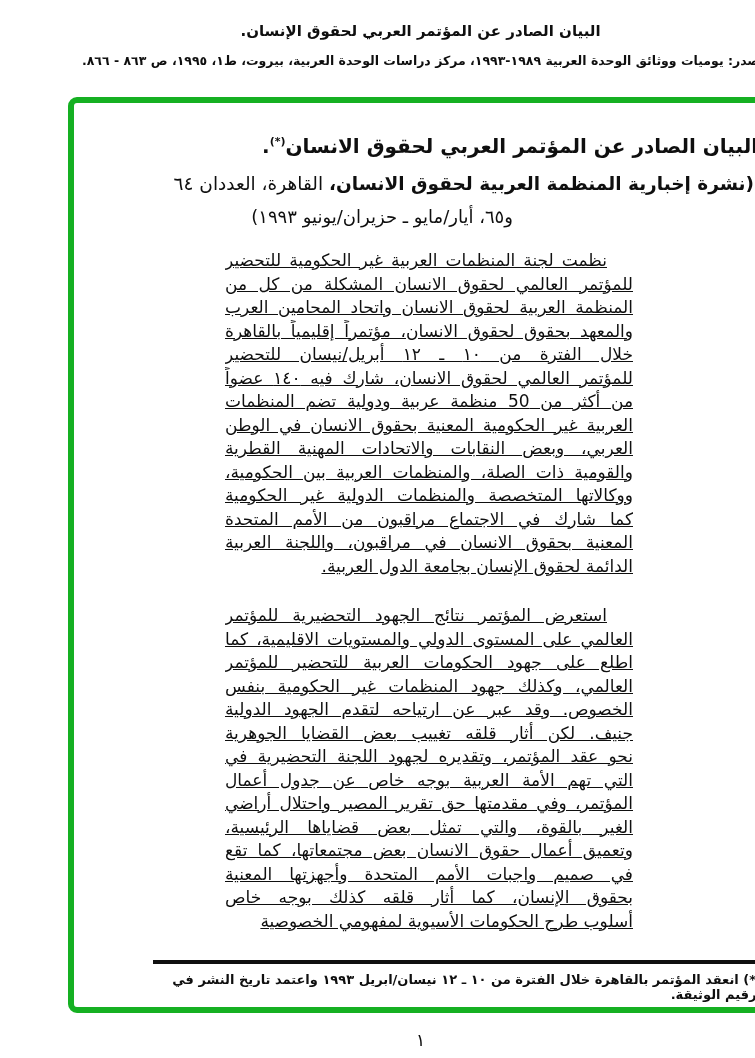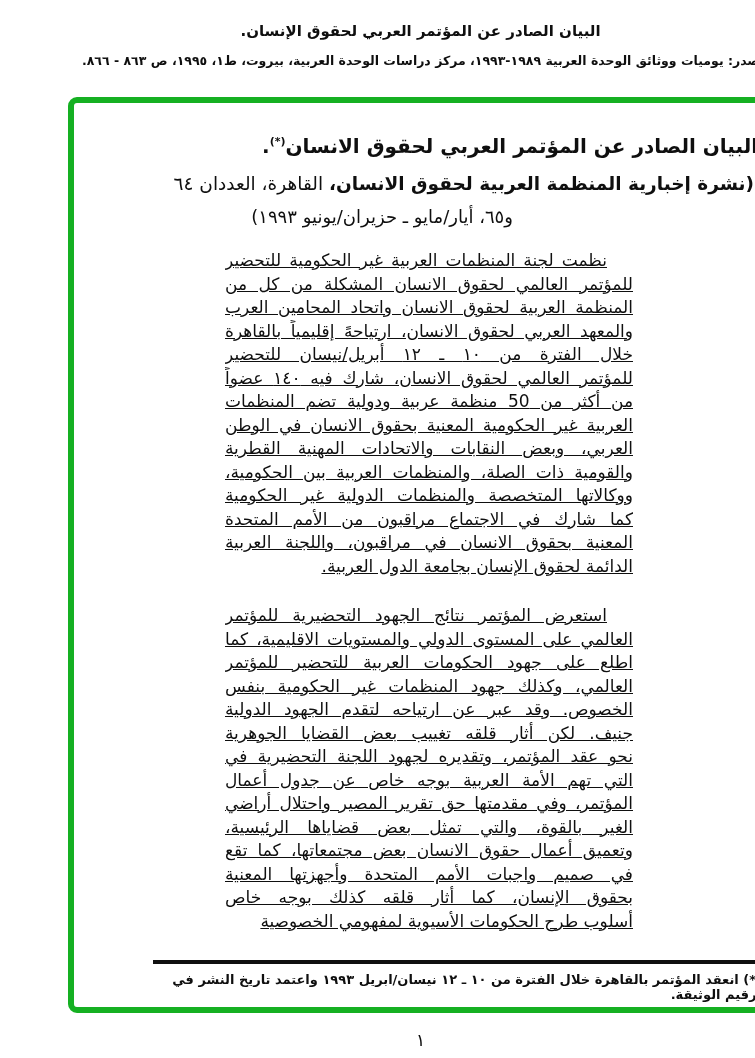--- a/index.html
+++ b/index.html
@@ -131,21 +131,21 @@
     <span>القاهرة، العددان ٦٤</span>
   </div>
 
   <div class="sub2">و٦٥، أيار/مايو ـ حزيران/يونيو ١٩٩٣)</div>
 
   <div class="bodycol">
     <div class="para">
         <div class="bline first">نظمت لجنة المنظمات العربية غير الحكومية للتحضير</div>
         <div class="bline">للمؤتمر العالمي لحقوق الانسان المشكلة من كل من</div>
         <div class="bline">المنظمة العربية لحقوق الانسان واتحاد المحامين العرب</div>
-        <div class="bline">والمعهد العربي لحقوق الانسان، ارتياحهً إقليمياً بالقاهرة</div>
+        <div class="bline">والمعهد بحقوق لحقوق الانسان، مؤتمراً إقليمياً بالقاهرة</div>
         <div class="bline">خلال الفترة من ١٠ ـ ١٢ أبريل/نيسان للتحضير</div>
         <div class="bline">للمؤتمر العالمي لحقوق الانسان، شارك فيه ١٤٠ عضواً</div>
         <div class="bline">من أكثر من 50 منظمة عربية ودولية تضم المنظمات</div>
         <div class="bline">العربية غير الحكومية المعنية بحقوق الانسان في الوطن</div>
         <div class="bline">العربي، وبعض النقابات والاتحادات المهنية القطرية</div>
         <div class="bline">والقومية ذات الصلة، والمنظمات العربية بين الحكومية،</div>
         <div class="bline">ووكالاتها المتخصصة والمنظمات الدولية غير الحكومية</div>
         <div class="bline">كما شارك في الاجتماع مراقبون من الأمم المتحدة</div>
         <div class="bline">المعنية بحقوق الانسان في مراقبون، واللجنة العربية</div>
         <div class="bline last">الدائمة لحقوق الإنسان بجامعة الدول العربية.</div>

